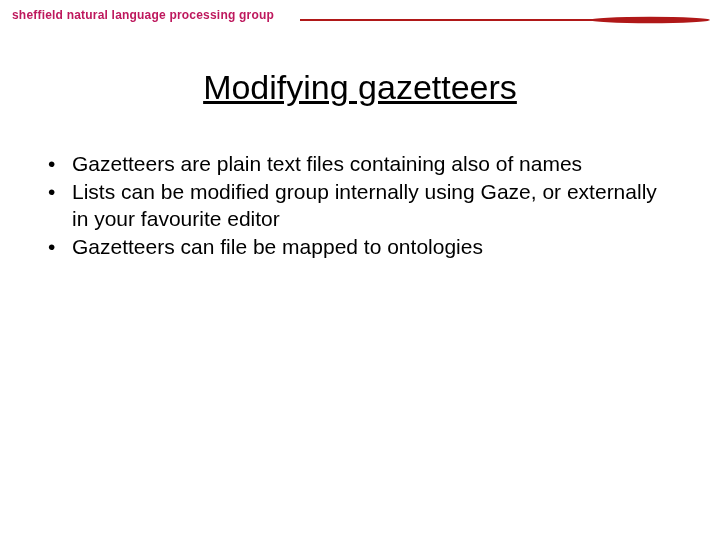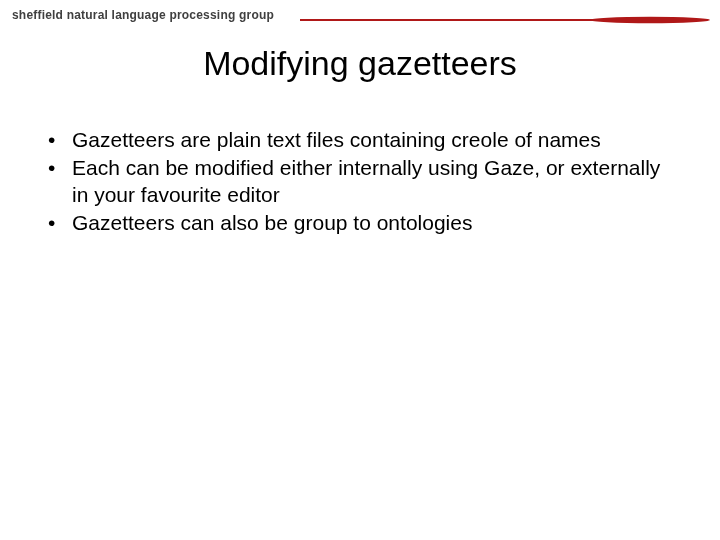--- a/index.html
+++ b/index.html
@@ -16,39 +16,40 @@
     position: relative;
     height: 36px;
     width: 100%;
   }
   .header-label {
     position: absolute;
     left: 12px;
     top: 8px;
     font-size: 12px;
     font-weight: bold;
-    color: #404040;
+    color: #be185d;
     letter-spacing: 0.2px;
   }
   .header-line {
     position: absolute;
     left: 0;
     right: 0;
     top: 16px;
     height: 8px;
   }
   .header-line svg {
     width: 100%;
     height: 8px;
     display: block;
   }
   .title {
     text-align: center;
-    margin-top: 8px;
+    margin-top: 32px;
     font-size: 34px;
+    text-decoration: underline;
     font-weight: normal;
   }
   .content {
     margin: 44px 44px 0 44px;
   }
   ul.bullets {
     list-style: none;
   }
   ul.bullets li {
     position: relative;
@@ -75,17 +76,17 @@
       <ellipse cx="650" cy="4" rx="60" ry="3.2" fill="#b01818"></ellipse>
     </svg>
   </div>
   <div class="header-label">sheffield natural language processing group</div>
 </div>
 
 <h1 class="title">Modifying gazetteers</h1>
 
 <div class="content">
   <ul class="bullets">
-    <li>Gazetteers are plain text files containing creole of names</li>
-    <li>Each can be modified either internally using Gaze, or externally in your favourite editor</li>
-    <li>Gazetteers can also be group to ontologies</li>
+    <li>Gazetteers are plain text files containing also of names</li>
+    <li>Lists can be modified group internally using Gaze, or externally in your favourite editor</li>
+    <li>Gazetteers can file be mapped to ontologies</li>
   </ul>
 </div>
 
 </body></html>

